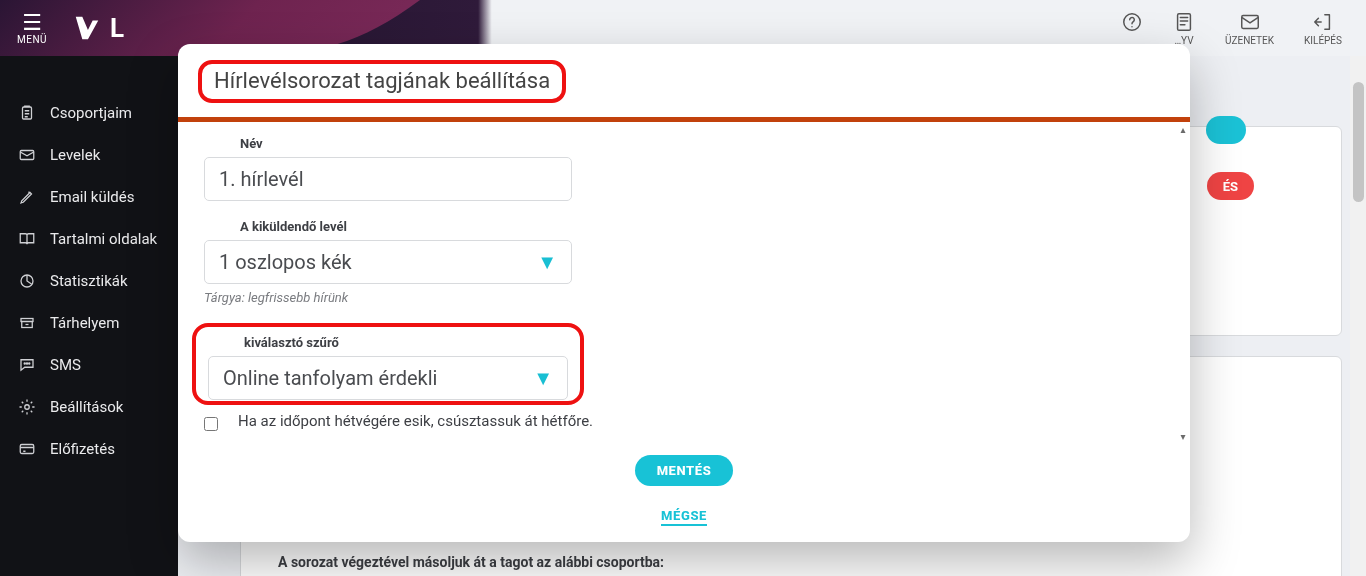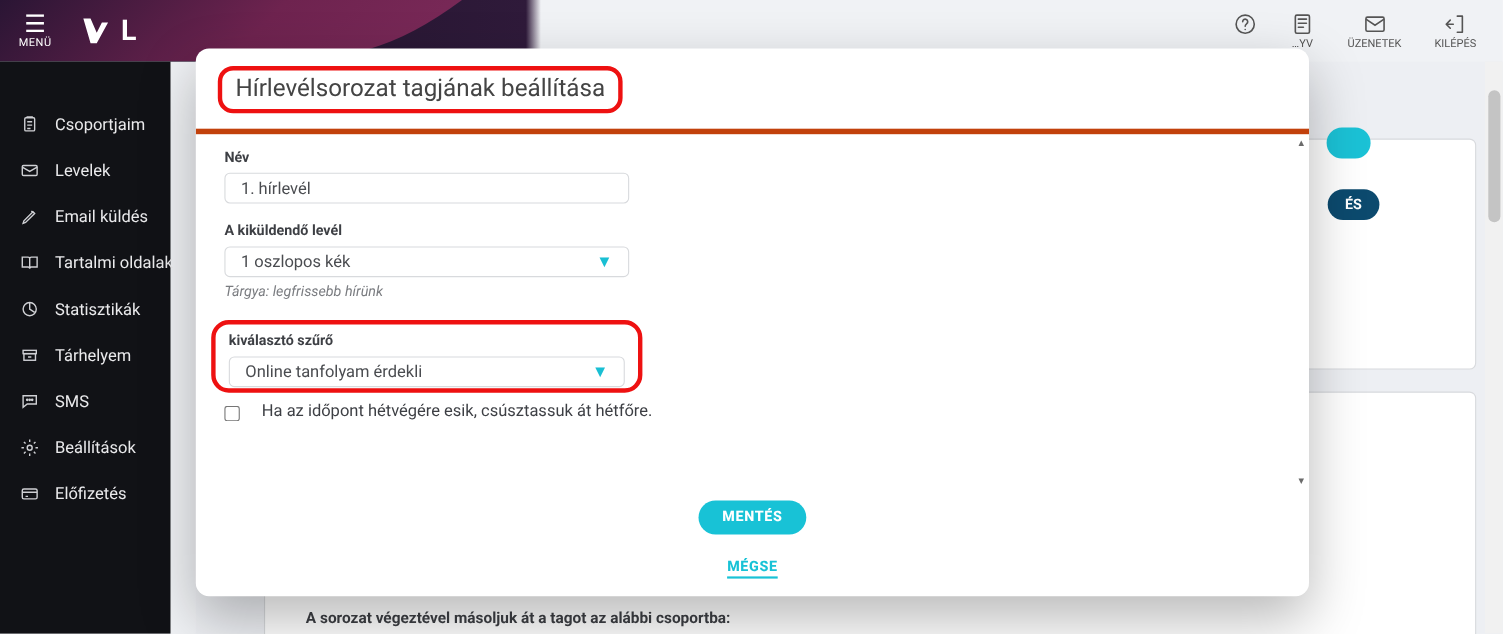--- a/index.html
+++ b/index.html
@@ -27,36 +27,36 @@
   }
   .logo .mark { width: 30px; height: 30px; }
   .header-right {
     margin-left: auto; display: flex; align-items: flex-start; gap: 30px; padding-right: 24px; color: #555;
   }
   .header-item { text-align: center; font-size: 10px; cursor: pointer; display:flex; flex-direction:column; align-items:center; }
   .header-item svg, .header-item .glyph { width: 22px; height: 22px; display:block; margin: 0 auto 2px; color:#555; }
 
   
   .sidebar {
-    position: absolute; left: 0; top: 56px; bottom: 0; width: 155px;
+    position: absolute; left: 0; top: 56px; bottom: 0; width: 178px;
     background: #111216; color: #e6e6e8;
   }
   .sidebar ul { list-style: none; padding: 36px 0 0 0; }
   .sidebar li {
     display: flex; align-items: center; gap: 14px; padding: 12px 18px; font-size: 15px; color: #eaeaec; cursor: pointer;
     white-space: nowrap;
   }
   .sidebar li .icon { width: 18px; height: 18px; flex: 0 0 18px; display:inline-flex; align-items:center; justify-content:center; }
   .sidebar li .icon svg { width:18px; height:18px; stroke:#cfd0d4; fill:none; stroke-width:1.7; }
 
   
   .page-bg { position:absolute; left:178px; top:56px; right:0; bottom:0; background:#edeff3; }
   .bg-card { position:absolute; left:62px; right:24px; top:70px; height:210px; background:#fff; border:1px solid #d8dadd; border-radius:6px; }
   .bg-chip { position:absolute; right:120px; top:60px; width:40px; height:28px; background:#1bc2d6; border-radius:14px; }
-  .bg-btn { position:absolute; right:112px; top:116px; padding:0 16px; height:28px; background:#0c4a6e; color:#fff; font-weight:700; font-size:13px; display:flex; align-items:center; border-radius:14px; }
+  .bg-btn { position:absolute; right:112px; top:116px; padding:0 16px; height:28px; background:#ef4444; color:#fff; font-weight:700; font-size:13px; display:flex; align-items:center; border-radius:14px; }
   .bg-card2 { position:absolute; left:62px; right:24px; top:300px; height:260px; background:#fff; border:1px solid #d8dadd; border-radius:6px; padding:26px 30px; }
   .bg-copy-text { position:absolute; left:100px; bottom:6px; font-weight:700; color:#3d3f44; font-size:14px; }
   .right-scroll { position:absolute; right:0; top:0; bottom:0; width:16px; background:#f1f1f1; }
   .right-scroll .thumb { position:absolute; right:2px; top:26px; width:11px; height:120px; background:#c4c4c4; border-radius:6px; }
 
   
   .modal {
     position: absolute; left: 178px; top: 44px; width: 1012px; height: 498px;
     background: #fff; border-radius: 12px; box-shadow: 0 20px 50px rgba(0,0,0,.28);
     display: flex; flex-direction: column; overflow: hidden;
@@ -67,23 +67,23 @@
   }
   .hl-title { border: 4px solid #e11; border-radius: 14px; padding: 4px 12px 6px; }
 
   .modal-body { flex:1; overflow:auto; padding: 14px 22px 4px 26px; position:relative; }
   .modal-body::-webkit-scrollbar { width:10px; }
   .modal-body-scroll { position:absolute; right:2px; top:2px; bottom:2px; width:10px; }
   .modal-body-scroll .up, .modal-body-scroll .dn { width:10px; height:12px; color:#6b6b6b; font-size:10px; text-align:center; }
   .modal-body-scroll .dn { position:absolute; bottom:0; }
 
   .field { margin-bottom: 18px; max-width: 368px; }
-  .field-label { font-size: 13px; font-weight: 700; color:#3d3f44; margin-bottom: 6px; display:block; }
+  .field-label { font-size: 13px; font-weight: 700; color:#3d3f44; margin-bottom: 6px; display:block;margin-left:36px; }
   .input, .select {
-    width: 100%; height: 28px; border:1px solid #d8dadd; border-radius:5px; padding:0 14px; font-size:15px; color:#4a4c50;
+    width: 100%; height: 44px; border:1px solid #d8dadd; border-radius:5px; padding:0 14px; font-size:20px; color:#4a4c50;
     background:#fff; display:flex; align-items:center; justify-content:space-between; cursor:pointer;
   }
   .input { cursor:text; }
   .select .caret { color:#19bfd3; }
   .helper { font-style: italic; color:#7a7c80; font-size:13px; margin-top:6px; }
 
   .hl-select { border:4px solid #e11; border-radius:16px; padding:10px 12px 1px; margin: 2px 0 6px -12px; width: 392px; }
   .hl-select .field-label { margin-top: -2px; }
 
   .chk-row { display:flex; align-items:flex-end; gap:20px; max-width: 400px; }

